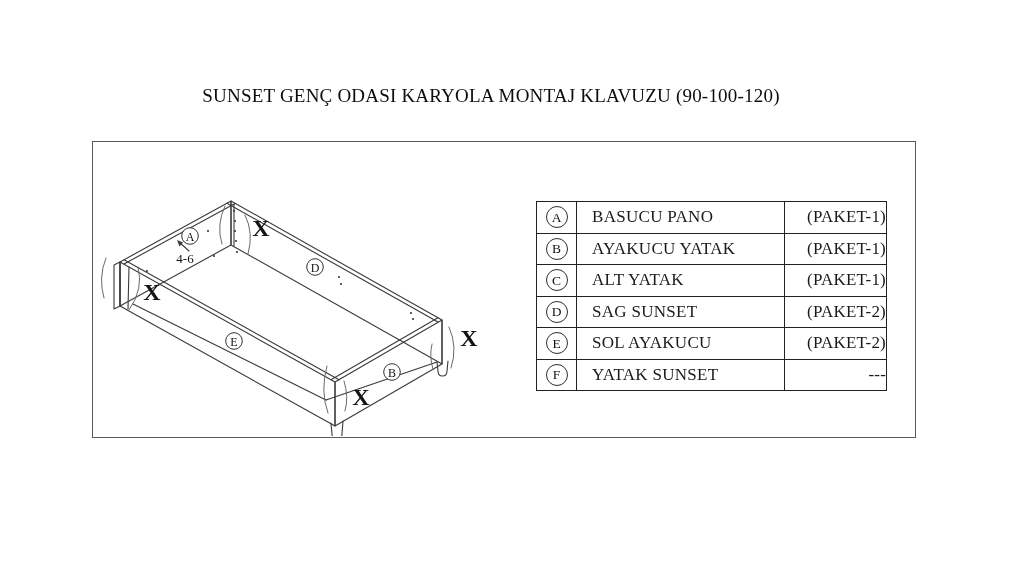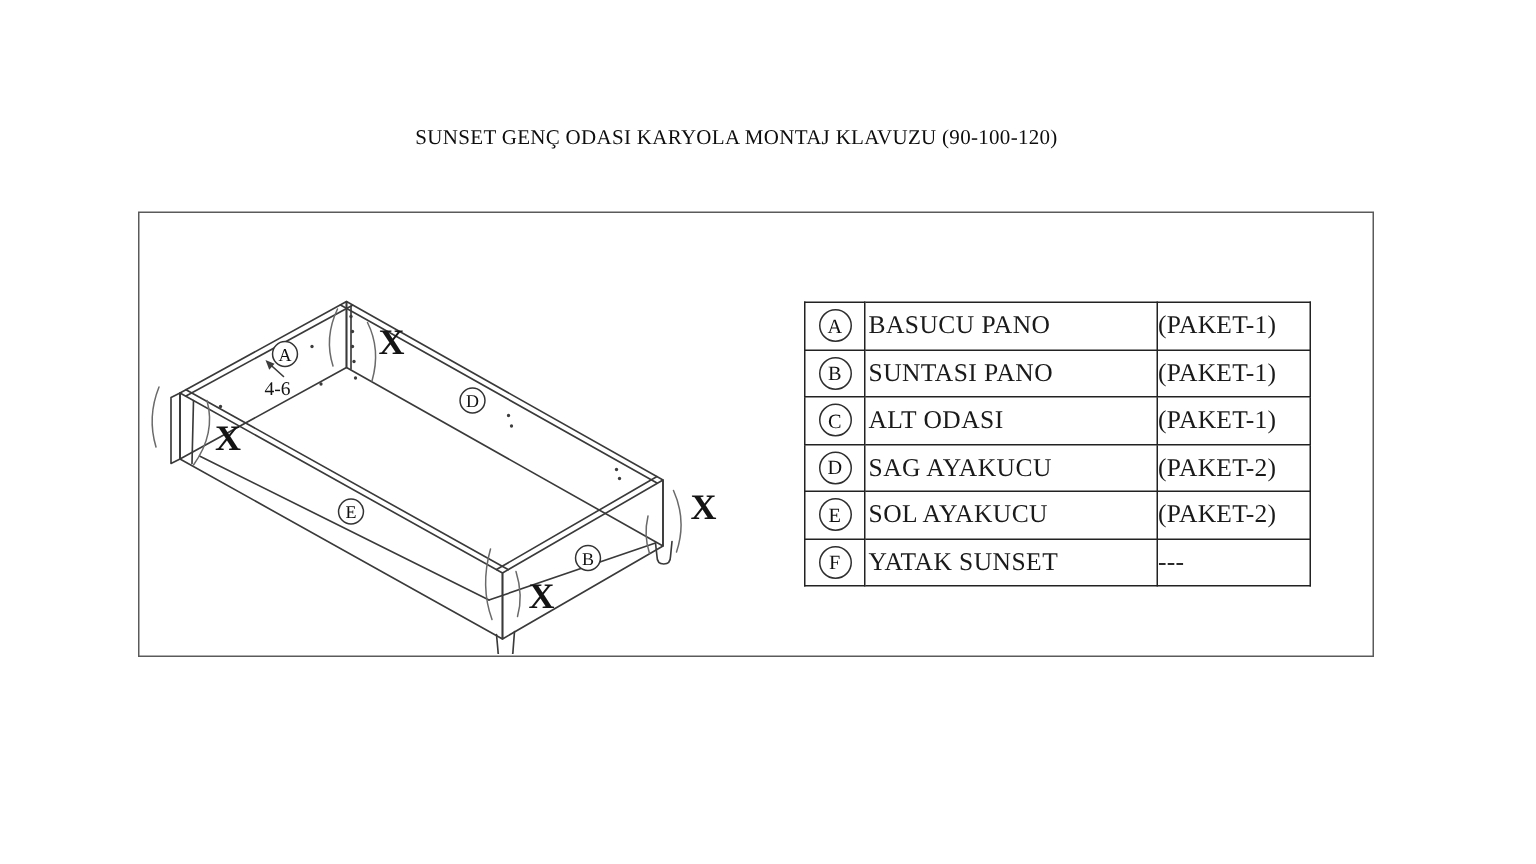--- a/index.html
+++ b/index.html
@@ -3,39 +3,39 @@
 <meta charset="utf-8">
 <style>
   html,body{margin:0;padding:0;}
   body{
     width:1024px;height:576px;position:relative;background:#ffffff;
     font-family:"Liberation Serif","DejaVu Serif",serif;overflow:hidden;
     -webkit-font-smoothing:antialiased;
   }
   .title{
     position:absolute;top:85px;left:0;width:982px;text-align:center;
-    font-size:14px;letter-spacing:.2px;color:#0d0d0d;white-space:nowrap;
+    font-size:19px;letter-spacing:.2px;color:#0d0d0d;white-space:nowrap;
   }
   .main-box{
     position:absolute;left:92px;top:141px;width:822px;height:295px;
     border:1px solid #5a5a5a;background:#ffffff;
   }
   .diagram-svg{position:absolute;left:0;top:0;}
   .parts-table{
     position:absolute;left:443px;top:59px;
     border-collapse:collapse;table-layout:fixed;
     font-size:17px;color:#1a1a1a;
   }
   .parts-table td{
     border:1.6px solid #222222;height:30.5px;padding:0;
     background:#ffffff;vertical-align:middle;
   }
   .parts-table td.c-letter{width:39px;text-align:center;}
-  .parts-table td.c-name{width:192px;text-align:left;padding-left:2px;letter-spacing:.3px;}
-  .parts-table td.c-paket{width:101px;text-align:left;letter-spacing:.2px;}
+  .parts-table td.c-name{width:192px;text-align:left;padding-left:15px;letter-spacing:.3px;}
+  .parts-table td.c-paket{width:101px;text-align:right;letter-spacing:.2px;}
   .circle-letter{
     display:inline-flex;align-items:center;justify-content:center;
     width:20px;height:20px;border:1.3px solid #2e2e2e;border-radius:50%;
     font-size:13.5px;line-height:1;color:#111;
   }
   svg text{font-family:"Liberation Serif","DejaVu Serif",serif;}
 </style>
 </head>
 <body>
 
@@ -124,31 +124,31 @@
 
   <table class="parts-table">
     <tbody>
       <tr>
         <td class="c-letter"><span class="circle-letter">A</span></td>
         <td class="c-name">BASUCU PANO</td>
         <td class="c-paket">(PAKET-1)</td>
       </tr>
       <tr>
         <td class="c-letter"><span class="circle-letter">B</span></td>
-        <td class="c-name">SUNTASI PANO</td>
+        <td class="c-name">AYAKUCU YATAK</td>
         <td class="c-paket">(PAKET-1)</td>
       </tr>
       <tr>
         <td class="c-letter"><span class="circle-letter">C</span></td>
-        <td class="c-name">ALT ODASI</td>
+        <td class="c-name">ALT YATAK</td>
         <td class="c-paket">(PAKET-1)</td>
       </tr>
       <tr>
         <td class="c-letter"><span class="circle-letter">D</span></td>
-        <td class="c-name">SAG AYAKUCU</td>
+        <td class="c-name">SAG SUNSET</td>
         <td class="c-paket">(PAKET-2)</td>
       </tr>
       <tr>
         <td class="c-letter"><span class="circle-letter">E</span></td>
         <td class="c-name">SOL AYAKUCU</td>
         <td class="c-paket">(PAKET-2)</td>
       </tr>
       <tr>
         <td class="c-letter"><span class="circle-letter">F</span></td>
         <td class="c-name">YATAK SUNSET</td>

